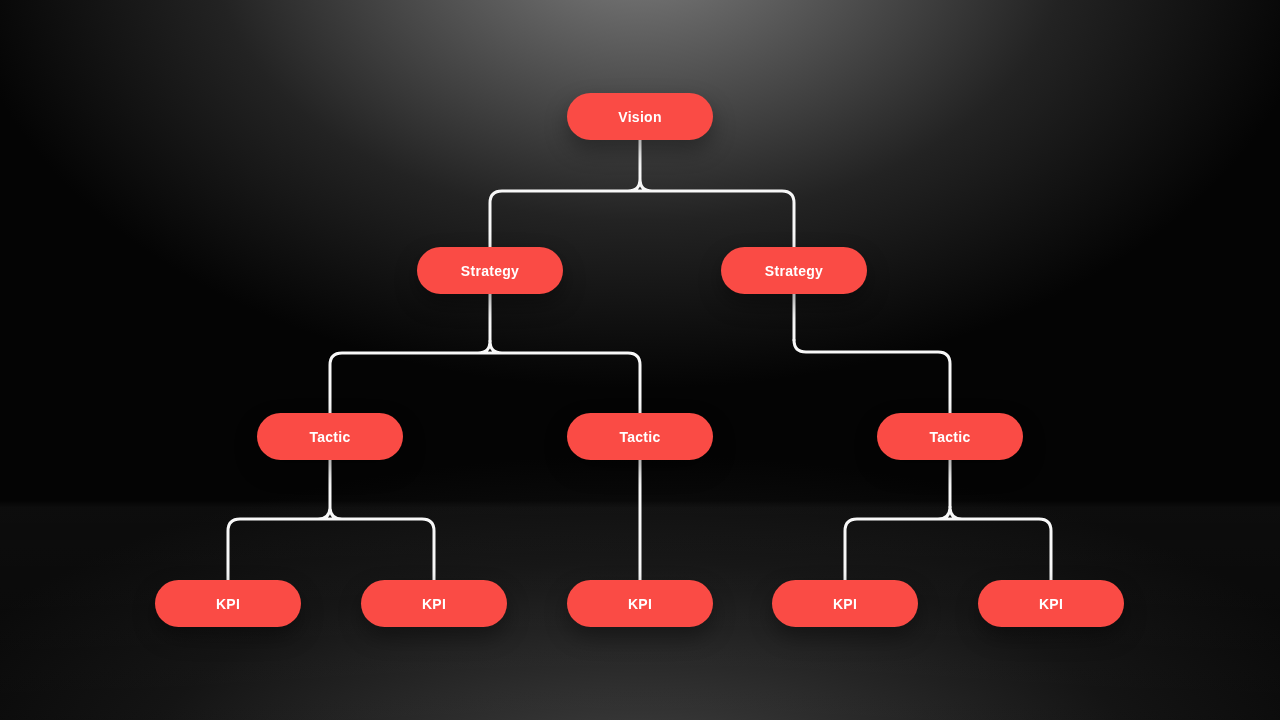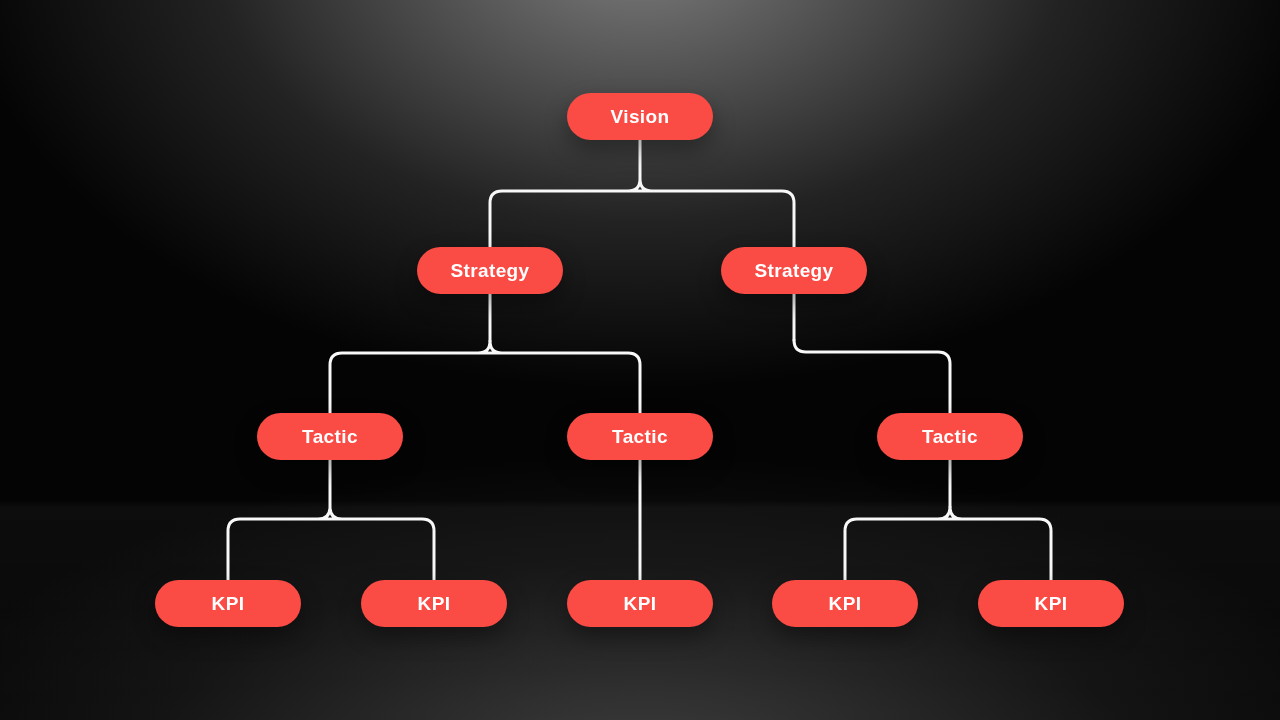--- a/index.html
+++ b/index.html
@@ -24,21 +24,21 @@
     stroke-linecap:round;
     stroke-linejoin:round;
   }
   .node{
     position:absolute;
     width:146px;height:47px;
     border-radius:24px;
     background:#fa4b45;
     color:#ffffff;
     display:flex;align-items:center;justify-content:center;
-    font-size:19px;font-weight:700;letter-spacing:0.02em;
+    font-size:14px;font-weight:700;letter-spacing:0.02em;
     box-shadow:0 10px 22px rgba(0,0,0,0.35);
   }
   .n-vision        {left:567px;top:93px;}
   .n-strategy-left {left:417px;top:247px;}
   .n-strategy-right{left:721px;top:247px;}
   .n-tactic-left   {left:257px;top:413px;}
   .n-tactic-middle {left:567px;top:413px;}
   .n-tactic-right  {left:877px;top:413px;}
   .n-kpi-1{left:155px;top:580px;}
   .n-kpi-2{left:361px;top:580px;}

